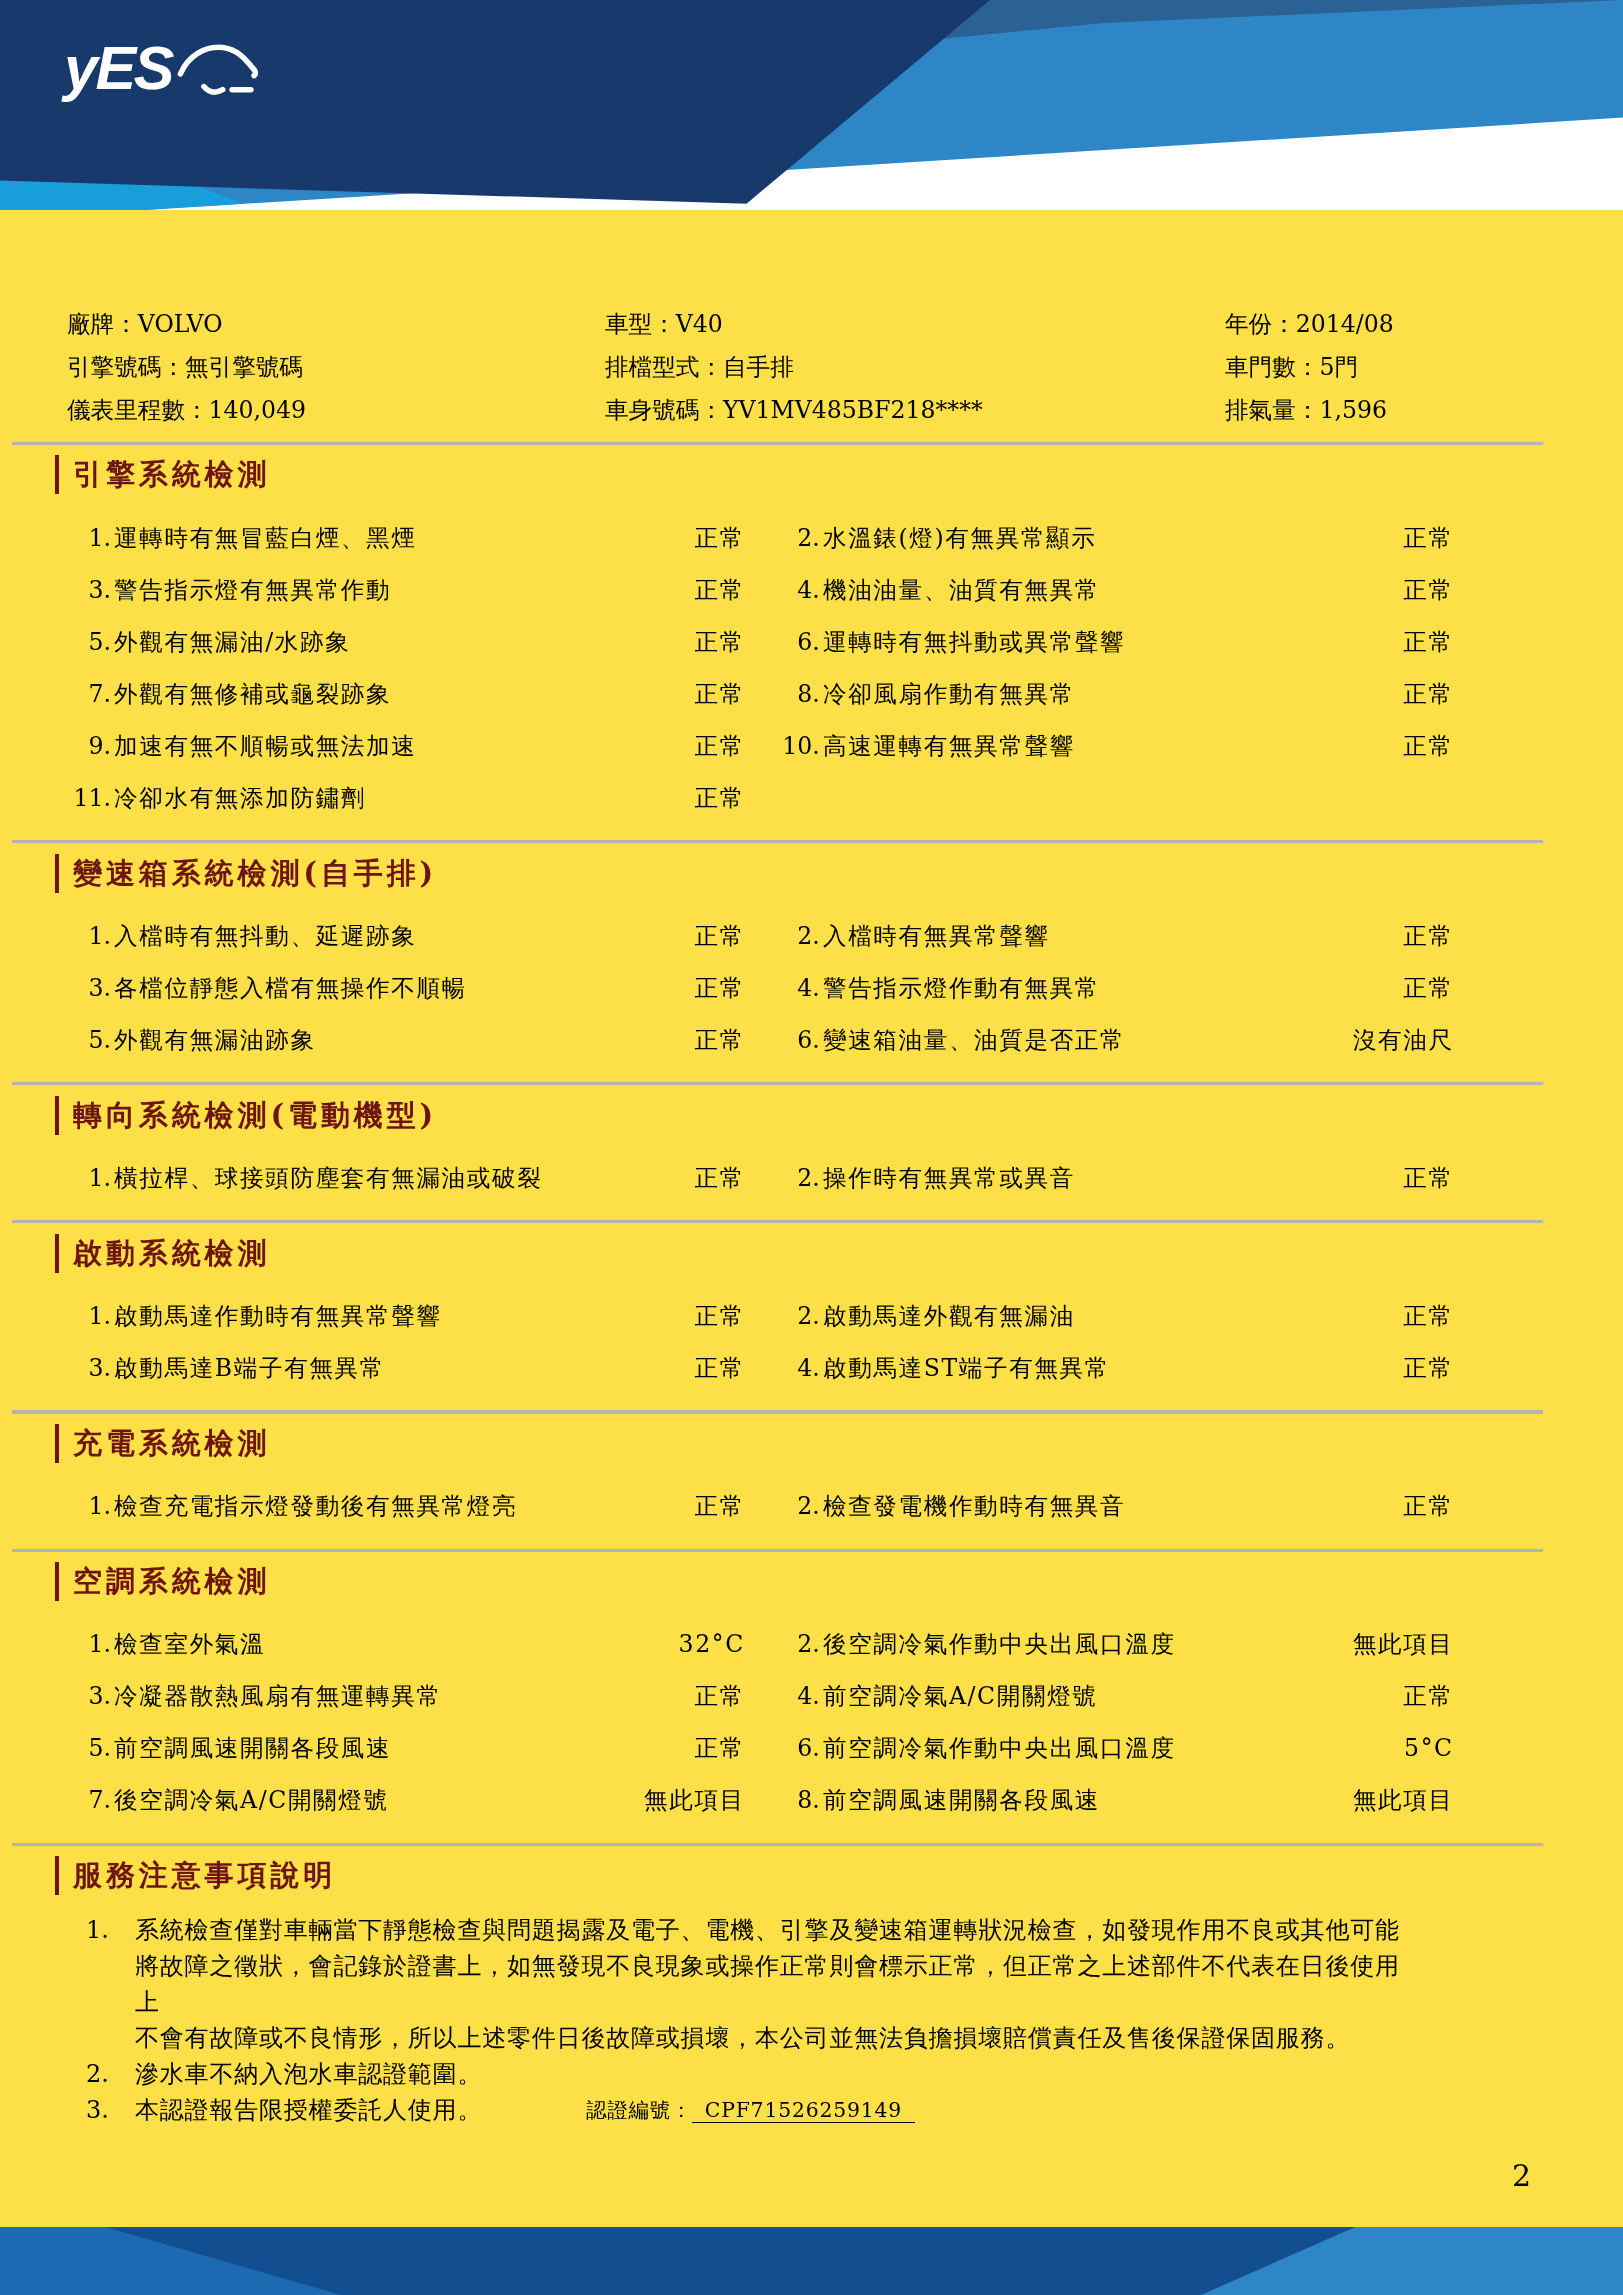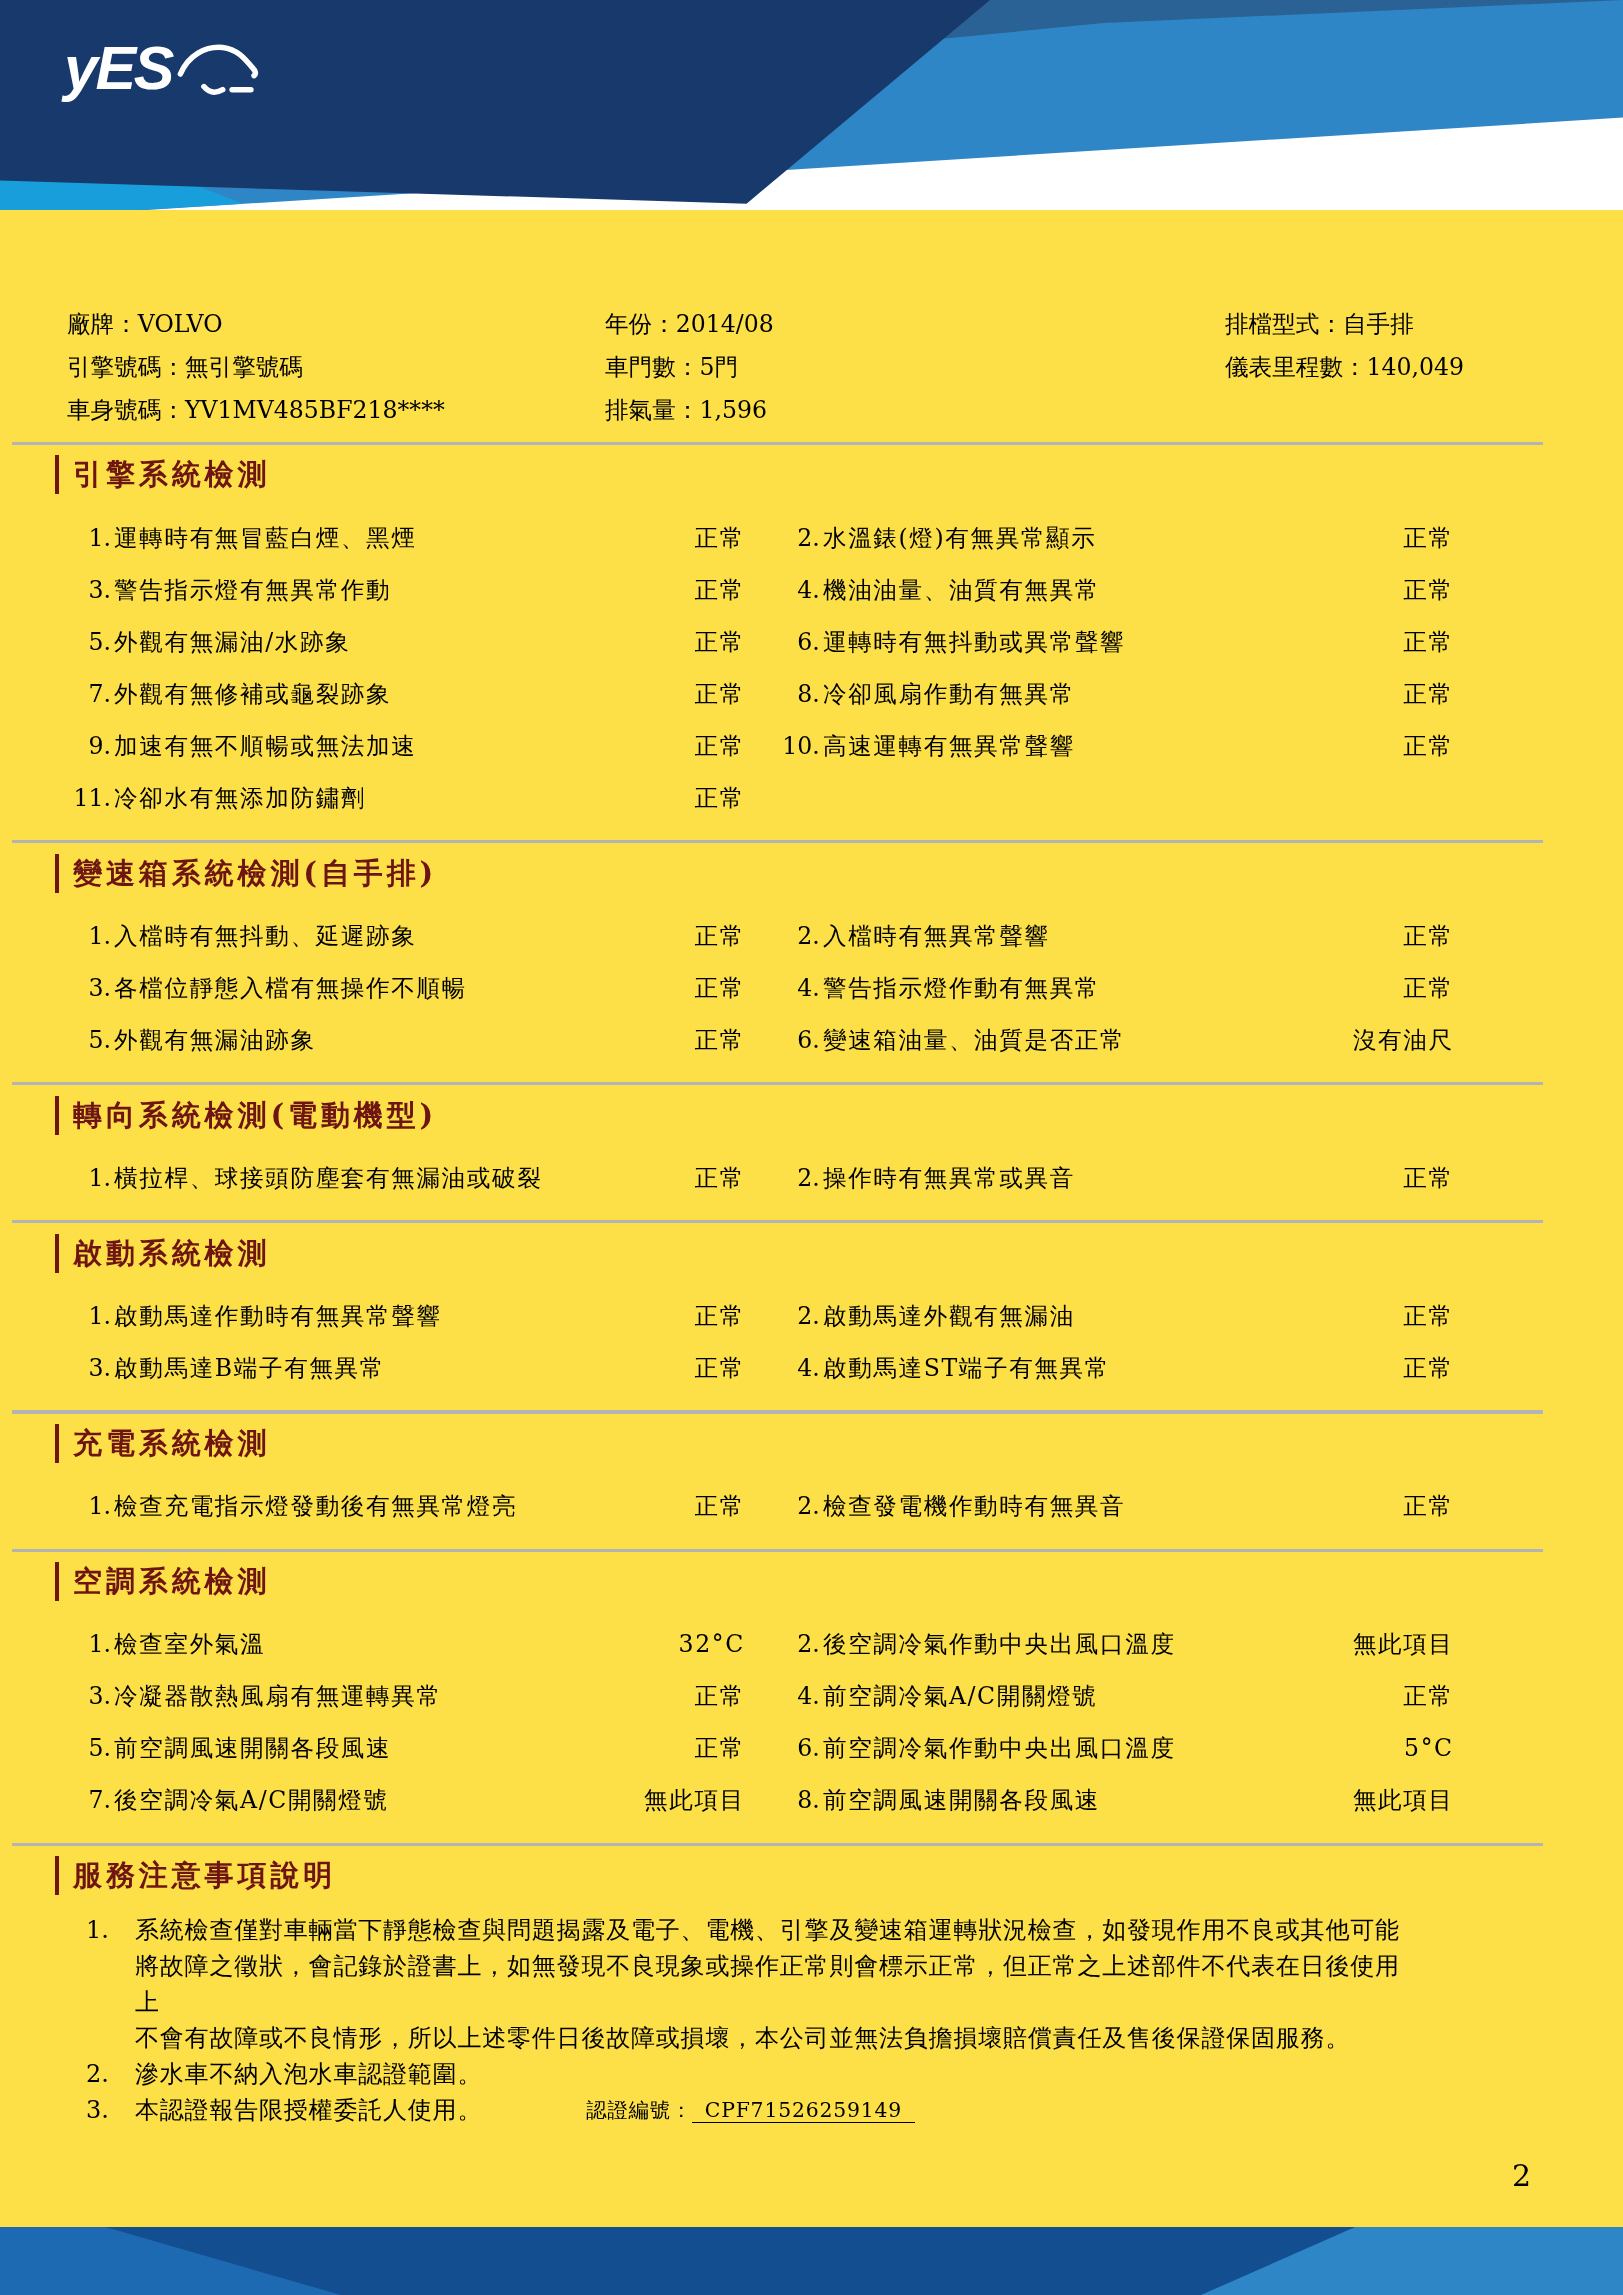--- a/index.html
+++ b/index.html
@@ -76,23 +76,24 @@
           <path d="M34 62 q10 12 24 4" fill="none" stroke="#ffffff" stroke-width="7" stroke-linecap="round"></path>
           <path d="M70 66 h24" fill="none" stroke="#ffffff" stroke-width="7" stroke-linecap="round"></path>
         </svg>
       </div>
     </div>
   </header>
 
   <main>
     <div id="vehicle-info">
         <div class="info-cell"><span>廠牌：</span><span>VOLVO</span></div>
+        <div class="info-cell"><span>車型：</span><span>V40</span></div>
         <div class="info-cell"><span>年份：</span><span>2014/08</span></div>
+        <div class="info-cell"><span>引擎號碼：</span><span>無引擎號碼</span></div>
         <div class="info-cell"><span>排檔型式：</span><span>自手排</span></div>
-        <div class="info-cell"><span>引擎號碼：</span><span>無引擎號碼</span></div>
         <div class="info-cell"><span>車門數：</span><span>5門</span></div>
         <div class="info-cell"><span>儀表里程數：</span><span>140,049</span></div>
         <div class="info-cell"><span>車身號碼：</span><span>YV1MV485BF218****</span></div>
         <div class="info-cell"><span>排氣量：</span><span>1,596</span></div>
       </div>
     <div id="sections">
         <div class="divider"></div>
         <section class="section">
           <div class="section-title">引擎系統檢測</div>
           <div class="items">

